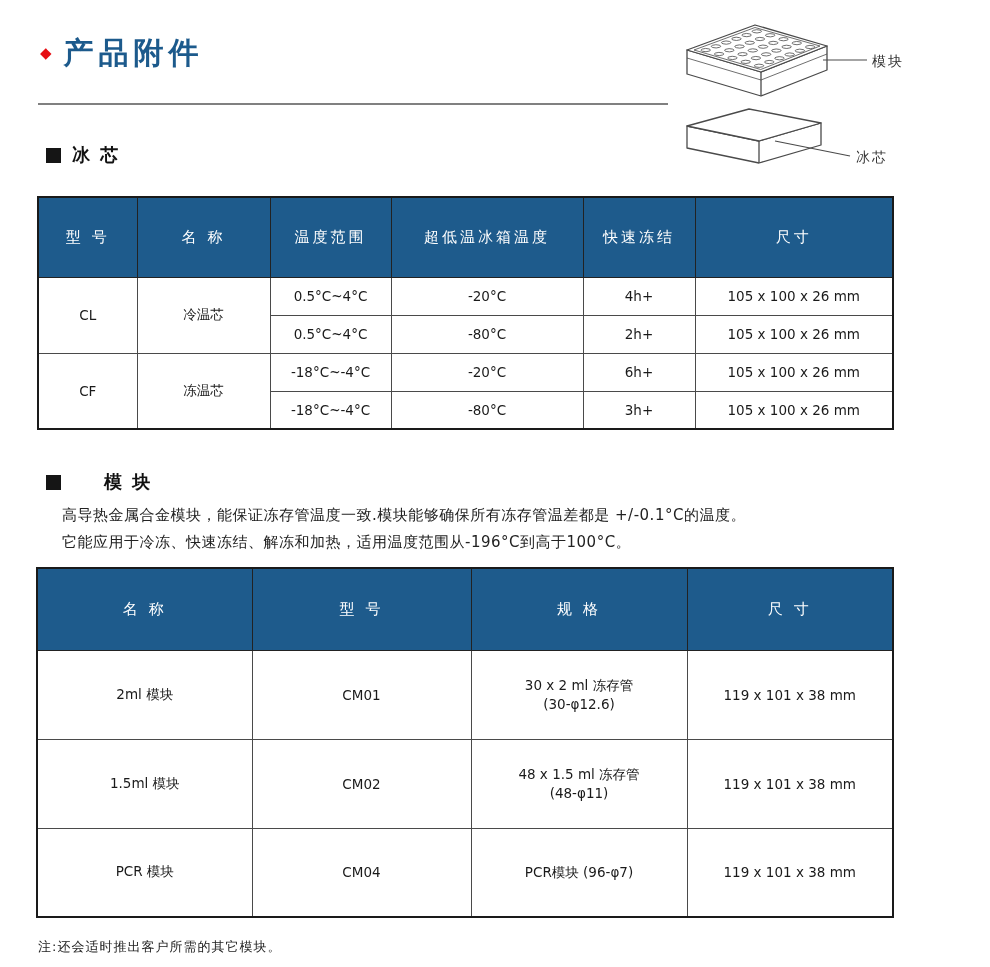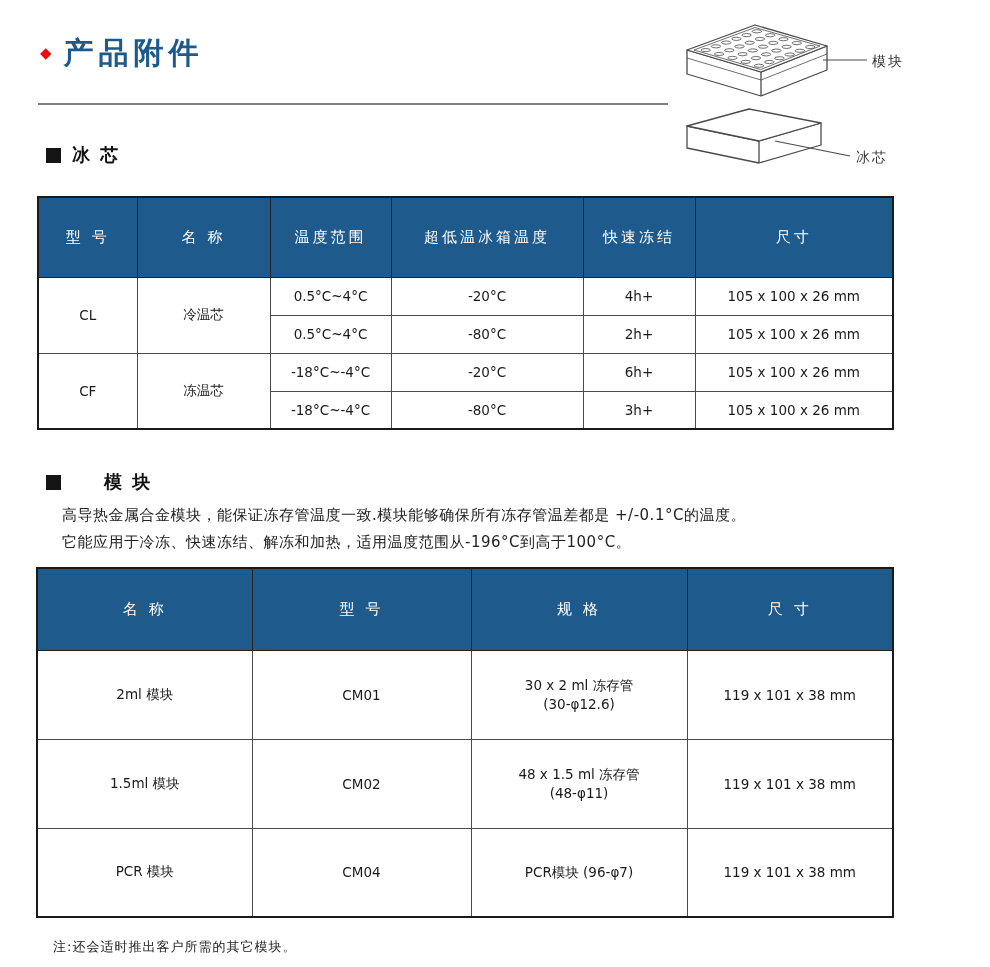--- a/index.html
+++ b/index.html
@@ -39,21 +39,21 @@
   td { text-align:center; vertical-align:middle; font-size:13.5px; color:#1a1a1a; }
   #ice-table { top:196px; left:37px; width:855px; }
   #ice-table th { height:80px; }
   #ice-table td { height:38px; }
   #module-table { top:567px; left:36px; width:856px; }
   #module-table th { height:82px; }
   #module-table td { height:89px; }
   .spec-line { line-height:19px; }
 
   
-  .footnote { position:absolute; top:938px; left:53px; font-size:13px; color:#222; letter-spacing:1px; }
+  .footnote { position:absolute; top:938px; left:38px; font-size:13px; color:#222; letter-spacing:1px; }
 </style>
 </head>
 <body>
 
 <div class="page">
 
   <div class="title-row">
     <span class="diamond">◆</span>
     <span class="page-title">产品附件</span>
   </div>

